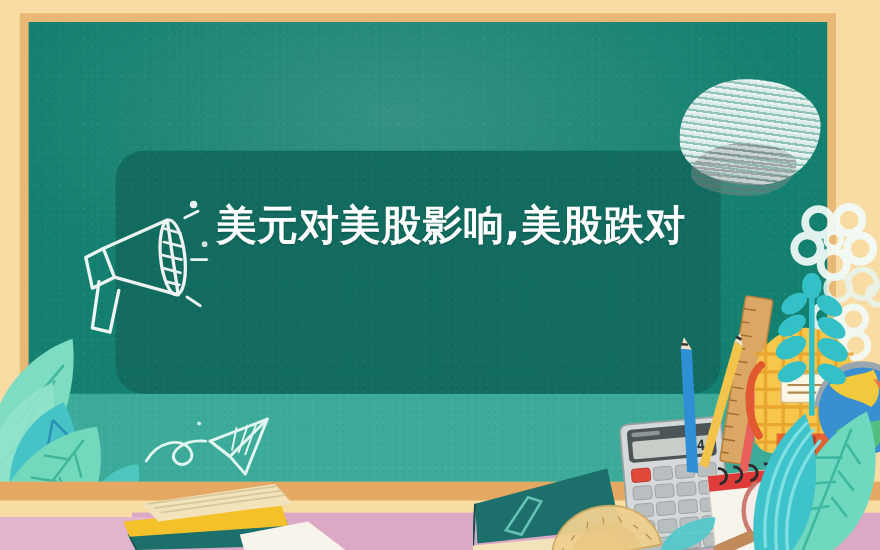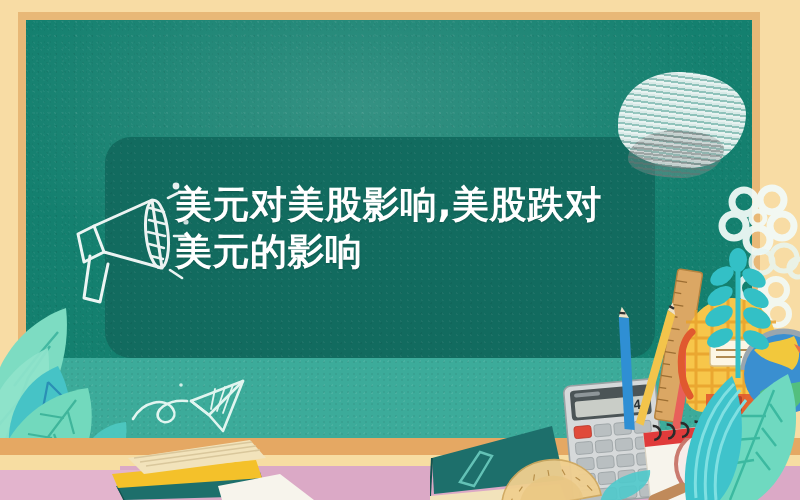--- a/index.html
+++ b/index.html
@@ -1,21 +1,21 @@
 <!DOCTYPE html>
 <html><head>
 <meta charset="utf-8">
 <style>
   html,body{margin:0;padding:0;}
   body{
     width:800px;height:500px;overflow:hidden;
     font-family:"Liberation Sans","DejaVu Sans",sans-serif;
     background:#f6d79a;
   }
-  #stage{position:relative;width:800px;height:500px;overflow:hidden;background:#c2410c;}
+  #stage{position:relative;width:800px;height:500px;overflow:hidden;background:#c2410c;text-align:center;}
 
   
   .frame-outer{position:absolute;inset:0;background:#f8dca4;}
   .frame-inner{position:absolute;left:18px;top:12px;right:40px;bottom:0;background:#e8b877;}
   .board-base{position:absolute;left:26px;top:20px;right:48px;bottom:0;background:#14806f;}
 
   
   .board-tex{position:absolute;inset:0;
     background-image:
       radial-gradient(circle at 18% 22%, rgba(255,255,255,.055) 0 1px, transparent 1px),
@@ -142,21 +142,20 @@
       <g stroke="#e8f6f2" stroke-width="5" fill="none" stroke-linecap="round" opacity=".85">
         <circle cx="22" cy="24" r="11"></circle>
         <circle cx="44" cy="20" r="13"></circle>
         <circle cx="58" cy="30" r="9"></circle>
       </g>
     </svg>
   </div>
 
   <div class="title">
     <div>美元对美股影响,美股跌对</div>
-    <div>美元的影响</div>
   </div>
 
   <svg class="leaf" style="left:-20px;top:300px;" width="230" height="200" viewBox="0 0 230 200">
     <g>
       <path d="M10 120 C6 70 40 24 86 8 C92 60 70 120 22 150 Z" fill="#7ddcc2"></path>
       <path d="M48 78 L26 140 M48 78 L70 46 M40 100 L18 126 M40 100 L64 74 M56 58 L34 86 M56 58 L78 32" stroke="#43b8a2" stroke-width="2.4" fill="none"></path>
       <path d="M0 150 C4 104 30 64 68 48 C74 100 54 154 10 182 Z" fill="#8fe3cb" opacity=".92"></path>
       <path d="M36 176 C18 134 34 84 78 66 C102 112 92 164 56 196 Z" fill="#46c3c6"></path>
       <path d="M68 82 L50 176 M68 82 L92 106 M62 110 L40 128 M62 110 L86 132 M58 142 L36 158 M58 142 L82 160" stroke="#2a8fb5" stroke-width="2.2" fill="none"></path>
       <path d="M14 200 C10 148 48 96 108 88 C122 140 96 194 44 200 Z" fill="#72d9bd"></path>

